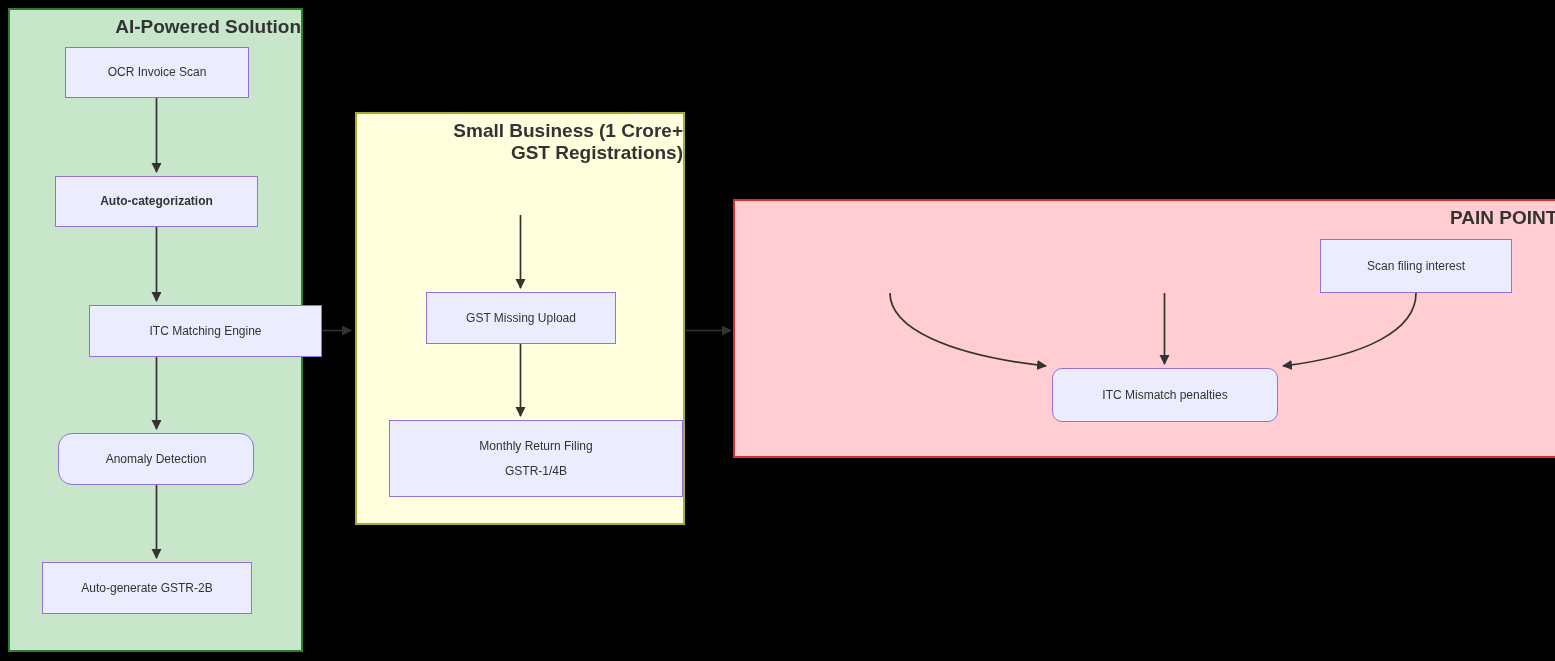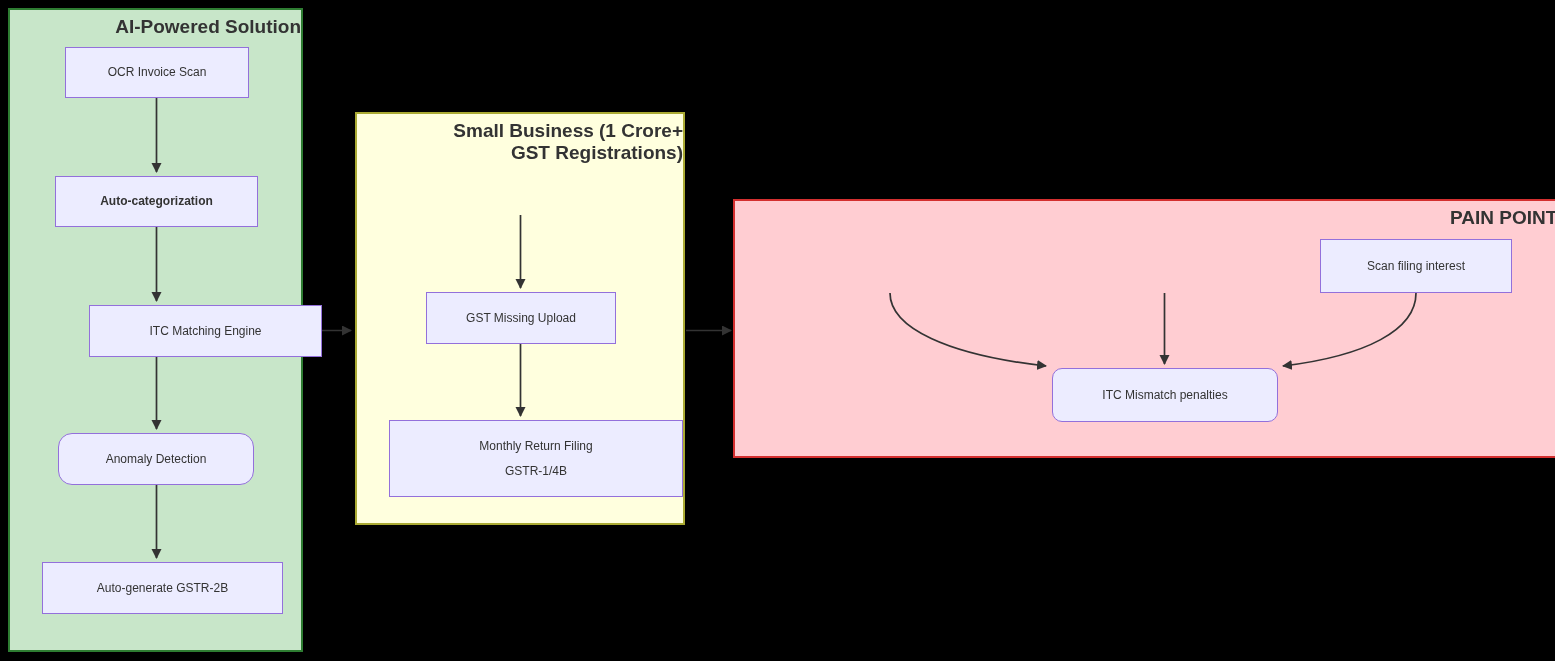--- a/index.html
+++ b/index.html
@@ -72,21 +72,21 @@
     <path d="M686,330.5 L731,330.5" marker-end="url(#arrow)"></path>
     <path d="M890,293 C890,328 948,355 1046,366" marker-end="url(#arrow)"></path>
     <path d="M1164.5,293 L1164.5,364" marker-end="url(#arrow)"></path>
     <path d="M1416,293 C1416,330 1366,356 1283,366" marker-end="url(#arrow)"></path>
   </svg>
 
   <div class="node" style="left:65px;top:47px;width:184px;height:51px;">OCR Invoice Scan</div>
   <div class="node" style="left:55px;top:176px;width:203px;height:51px;font-weight:bold;">Auto-categorization</div>
   <div class="node" style="left:53px;top:305px;width:233px;height:52px;margin-left:36px;">ITC Matching Engine</div>
   <div class="node" style="left:58px;top:433px;width:196px;height:52px;border-radius:14px;">Anomaly Detection</div>
-  <div class="node" style="left:42px;top:562px;width:241px;height:52px;">Auto-generate GSTR-2B</div>
+  <div class="node" style="left:42px;top:562px;width:210px;height:52px;">Auto-generate GSTR-2B</div>
 
   <div class="node" style="left:426px;top:292px;width:190px;height:52px;">GST Missing Upload</div>
   <div class="node" style="left:389px;top:420px;width:294px;height:77px;">
     <div>Monthly Return Filing</div>
     <div>GSTR-1/4B</div>
   </div>
 
   <div class="node" style="left:1320px;top:239px;width:192px;height:54px;">Scan filing interest</div>
   <div class="node" style="left:1052px;top:368px;width:226px;height:54px;border-radius:10px;">ITC Mismatch penalties</div>
 

